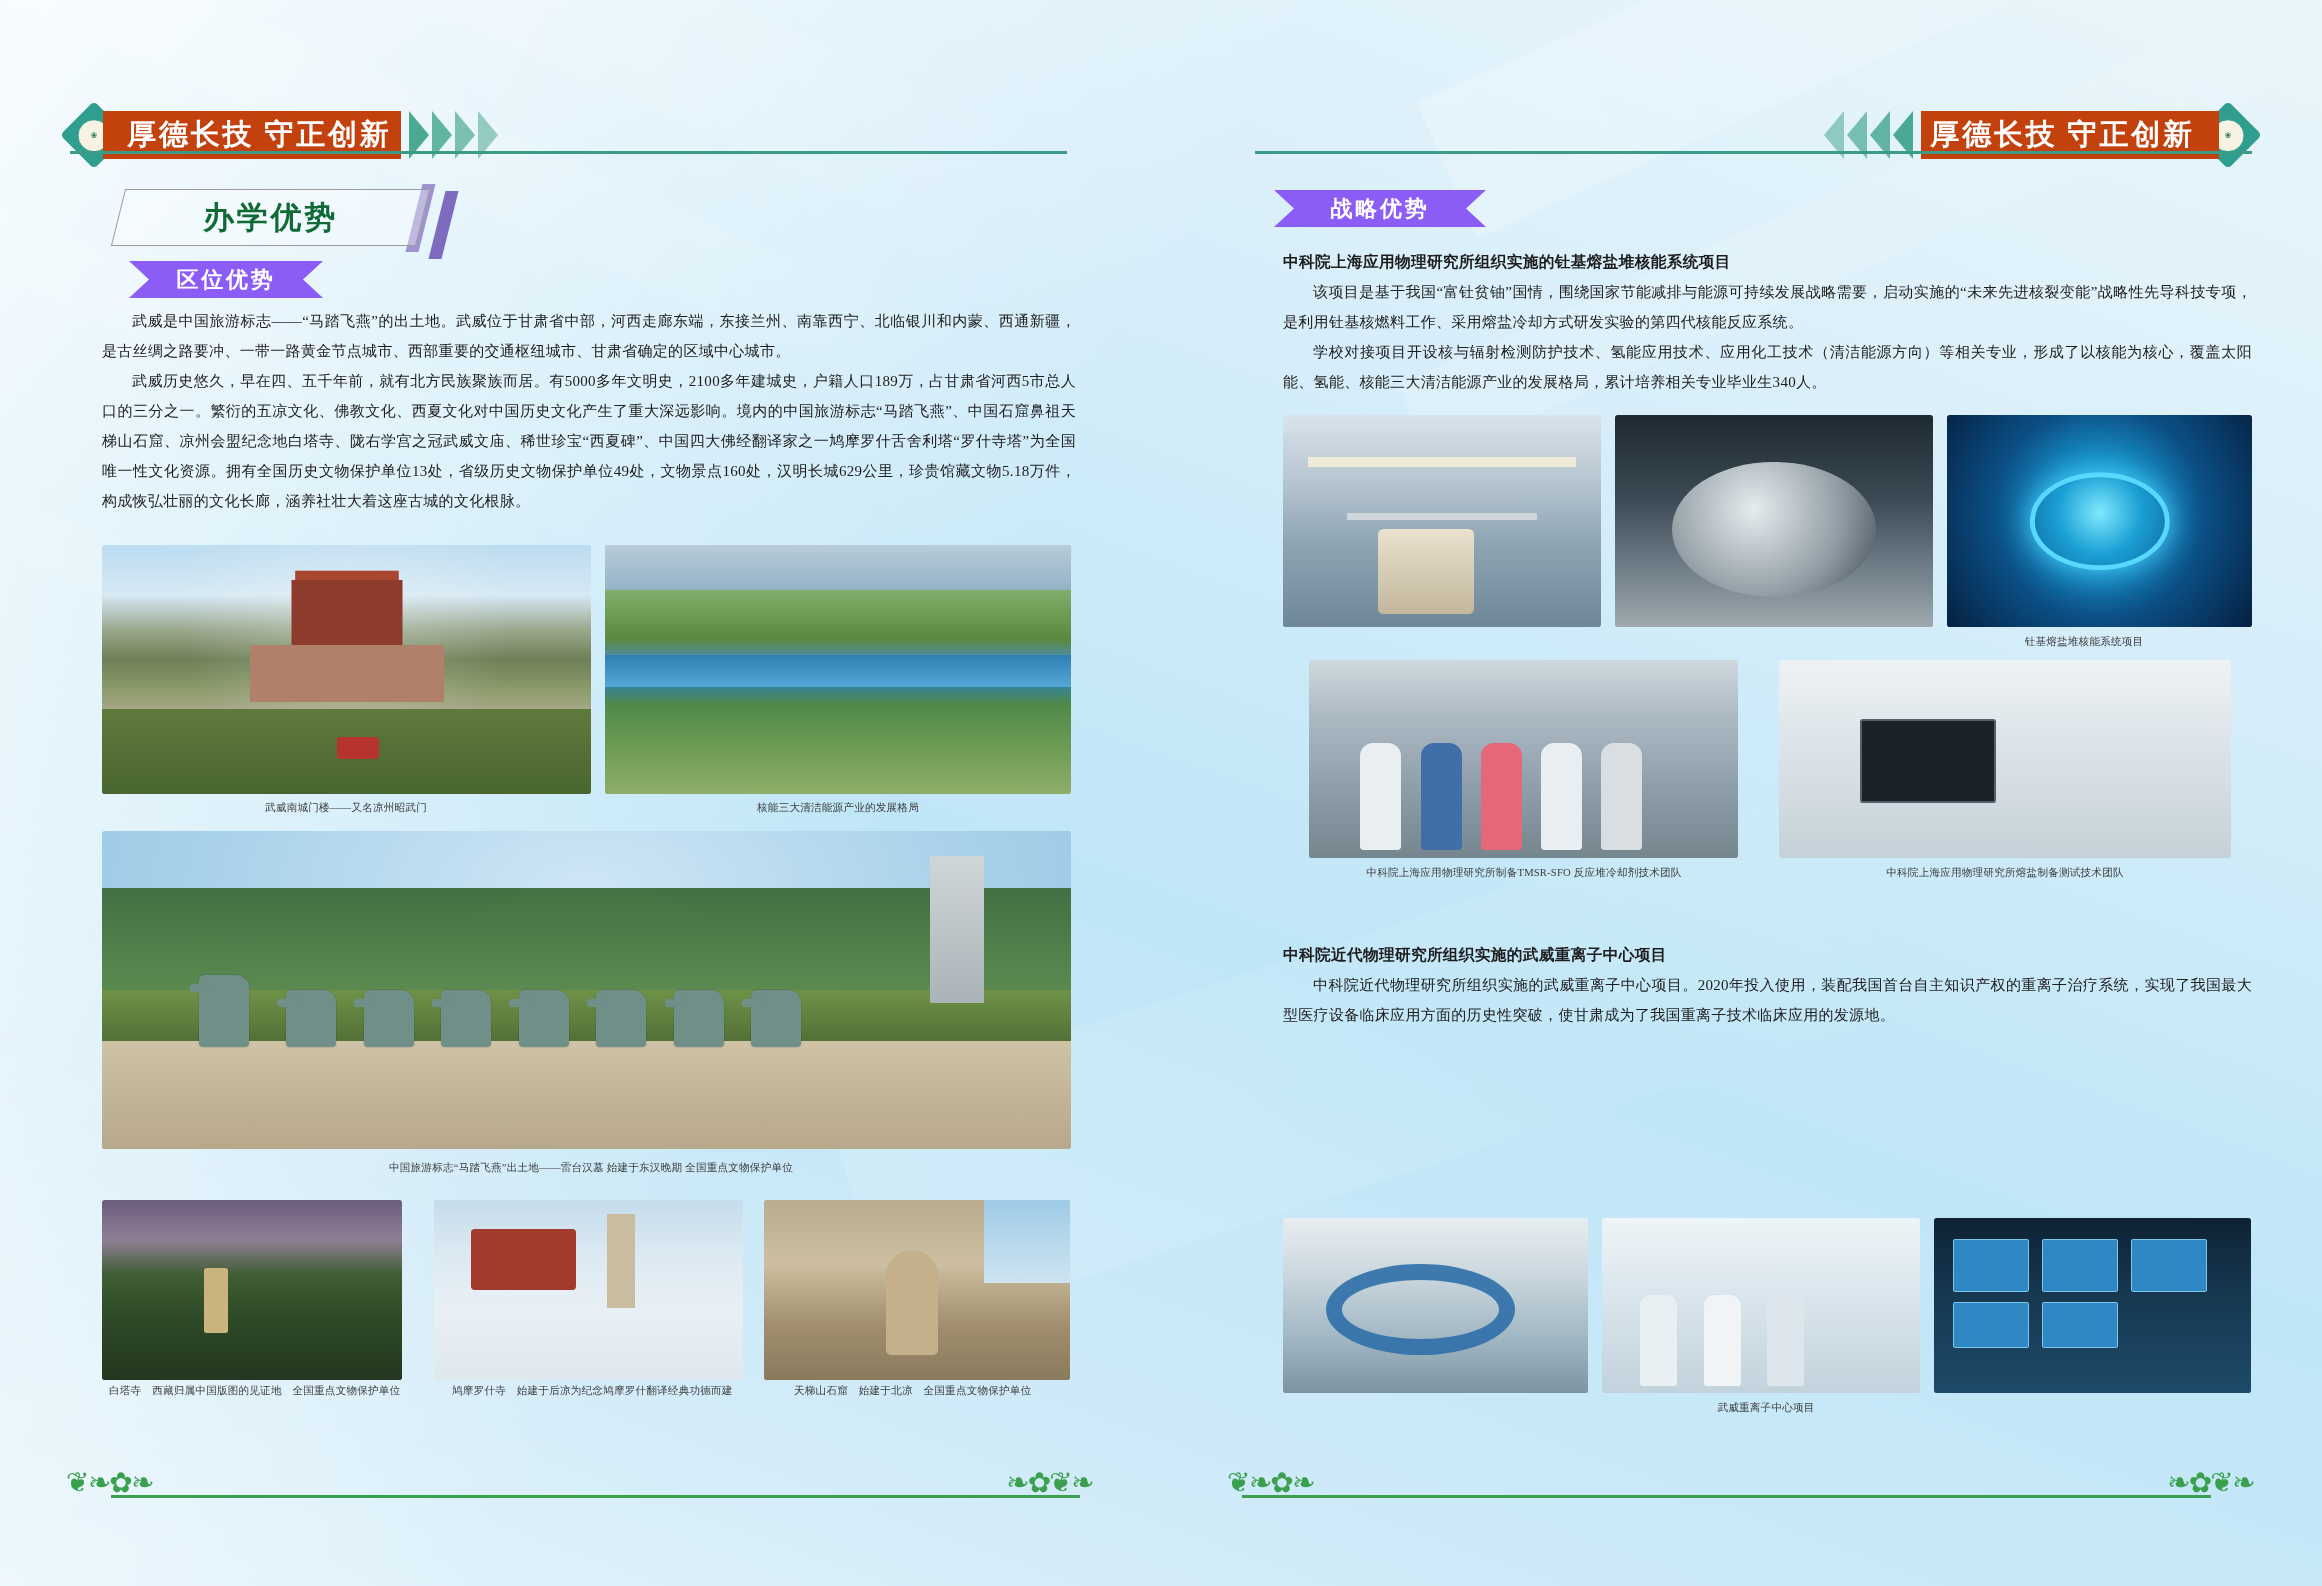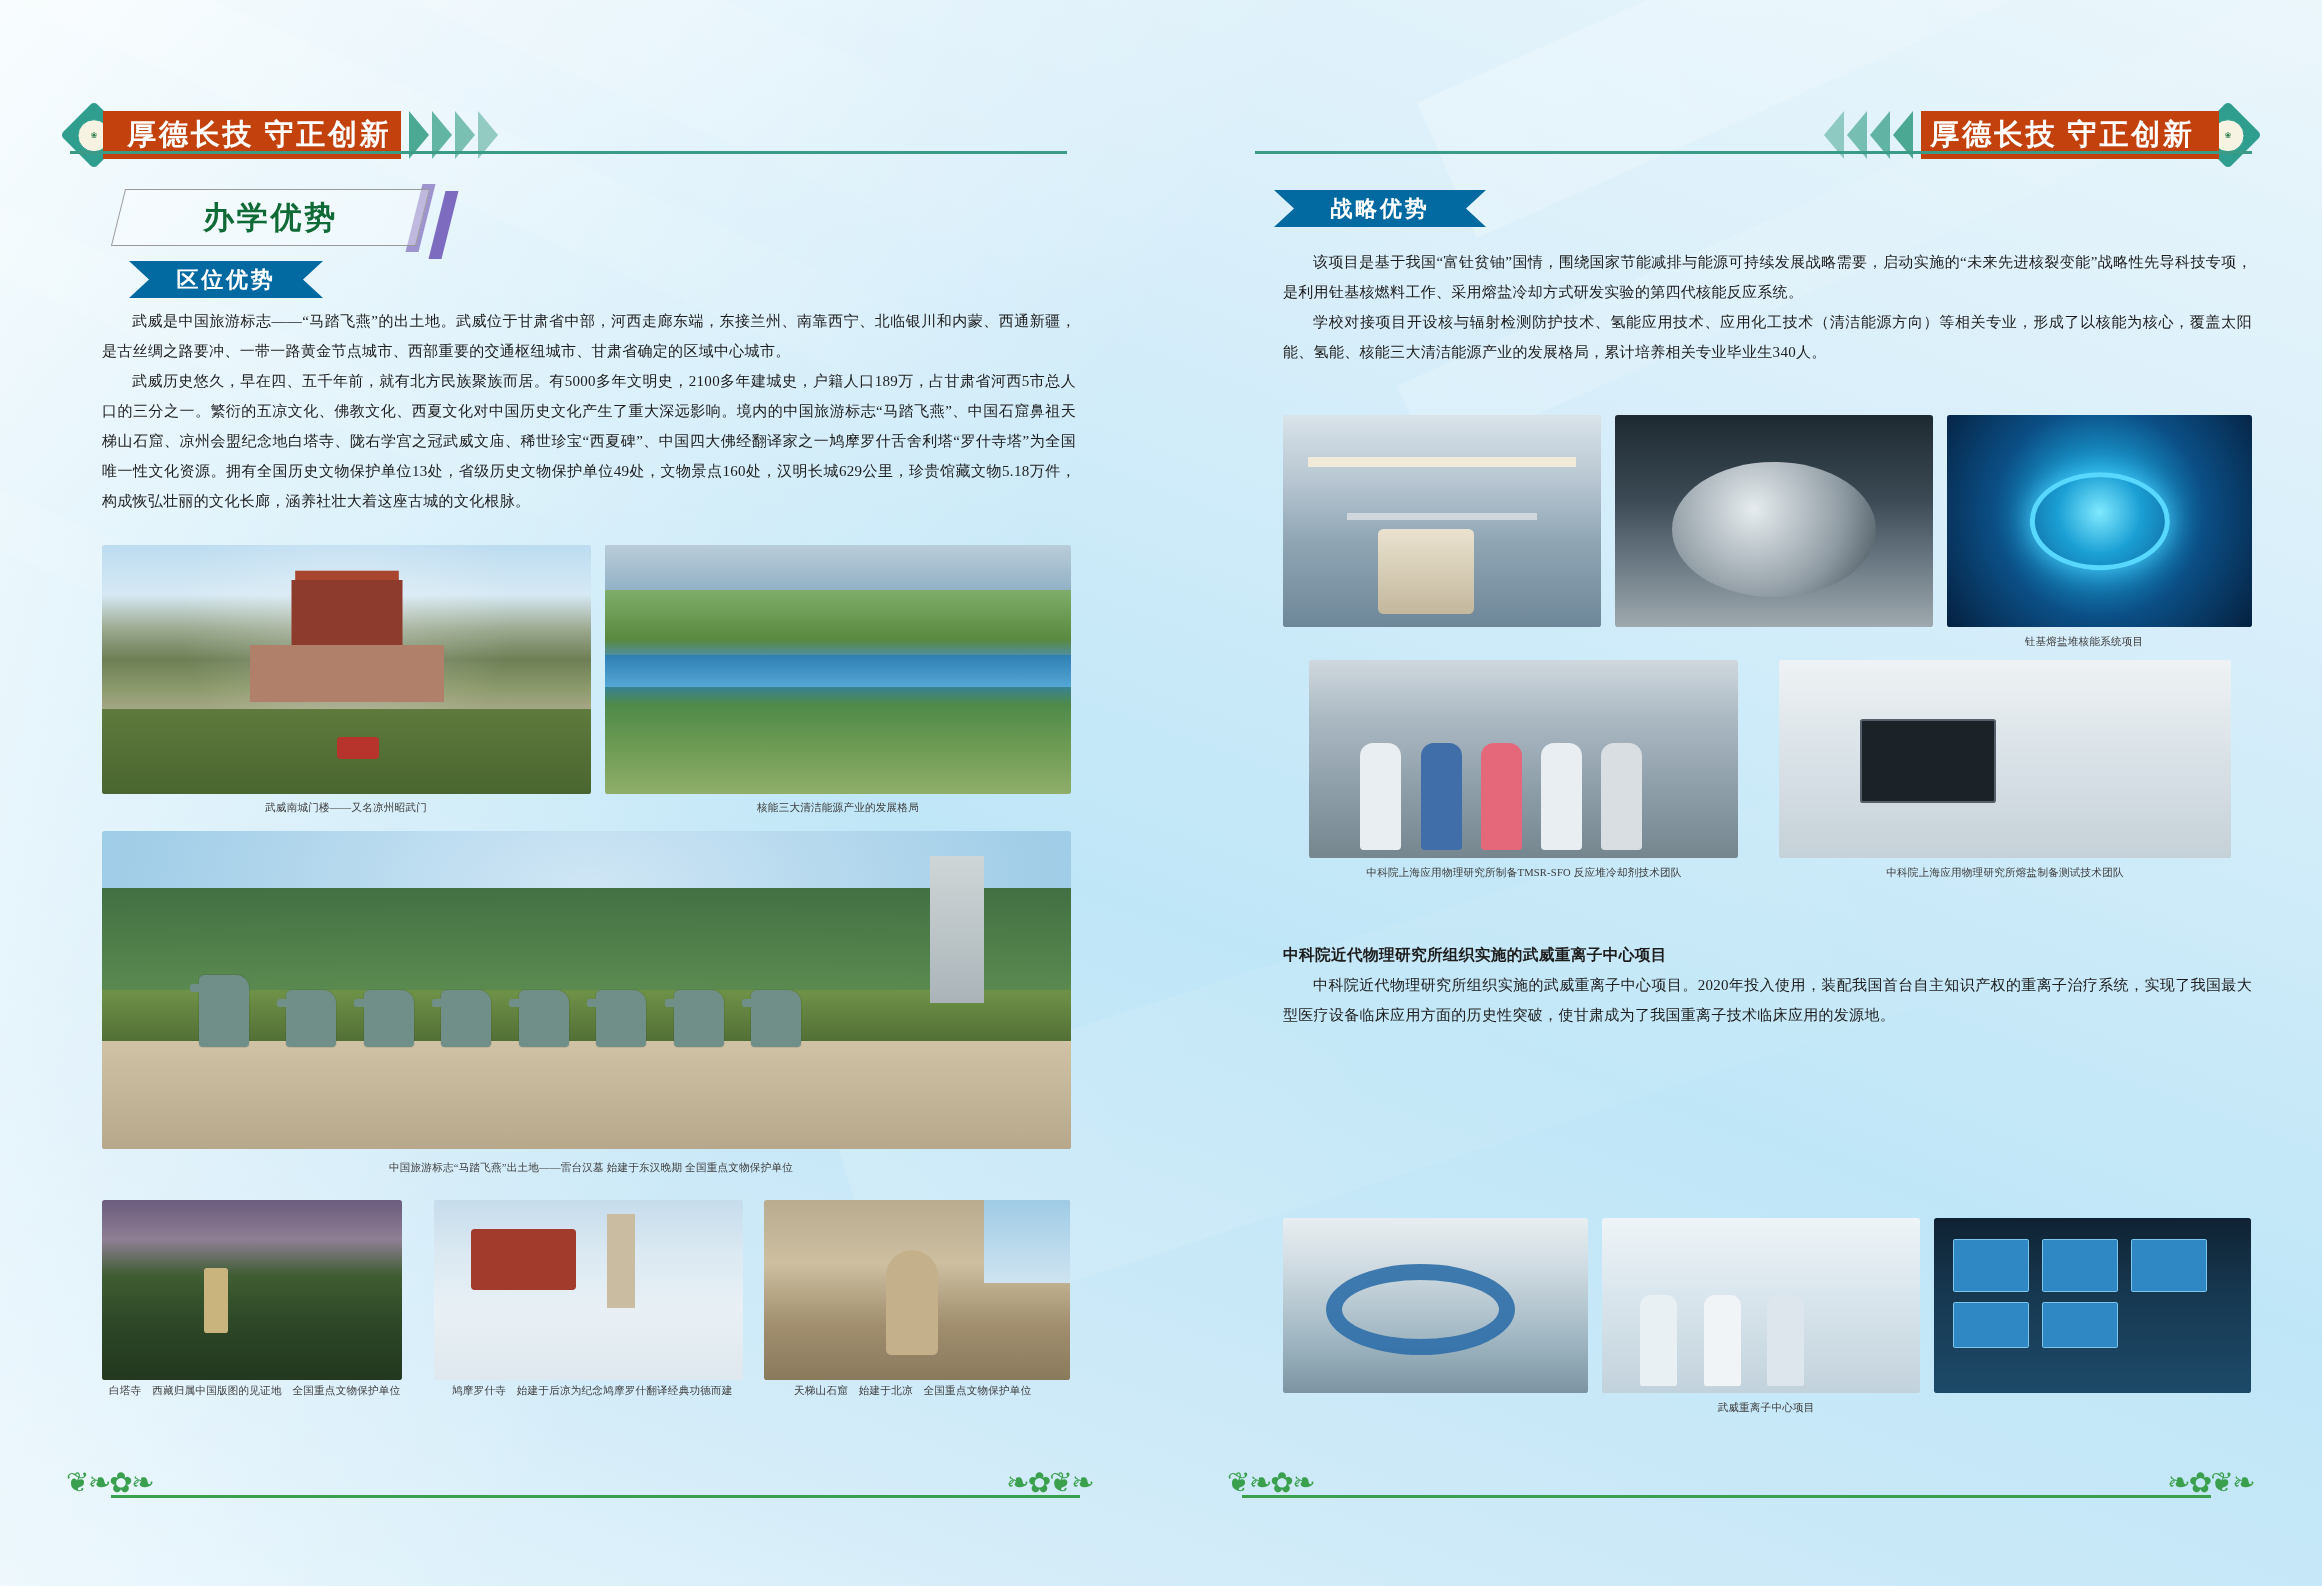--- a/index.html
+++ b/index.html
@@ -80,21 +80,21 @@
     transform: skewX(14deg);
     color:#0f6a35; font-size:31px; font-weight:bold; letter-spacing:2.8px;
     font-family:"Liberation Serif","DejaVu Serif",serif;
   }
   .sec-deco { position:absolute; top:-5.5px; left:277px; }
   .sec-deco .b1 { position:absolute; width:13px; height:68px; background:#9d93ce; transform:skewX(-14deg); left:18.5px; top:0;}
   .sec-deco .b2 { position:absolute; width:13px; height:68px; background:#7c6bbf; transform:skewX(-14deg); left:42px; top:7.4px;}
 
   
   .ribbon {
-    position:absolute; height:37px; background:#0369a1;
+    position:absolute; height:37px; background:#8b5cf6;
     display:flex; align-items:center; justify-content:center;
     padding:0 31px;
     clip-path: polygon(0 0, 100% 0, calc(100% - 20px) 50%, 100% 100%, 0 100%, 20px 50%);
   }
   .ribbon span {
     color:#fff; font-size:22px; font-weight:bold; letter-spacing:2.8px;
     font-family:"Liberation Serif","DejaVu Serif",serif;
   }
   .ribbon-qw { left:129px; top:261px; width:194px; }
 
@@ -301,20 +301,21 @@
       <div class="chev c4"></div>
     </div>
   </div>
   <div class="banner-rule rule-right"></div>
 
   <div class="ribbon" style="left:113px; top:190px; width:212px;">
     <span>战略优势</span>
   </div>
 
   <div style="position:absolute; left:122px; top:247px; width:969px;">
+    <p class="para bold">中科院上海应用物理研究所组织实施的钍基熔盐堆核能系统项目</p>
     <p class="para">该项目是基于我国“富钍贫铀”国情，围绕国家节能减排与能源可持续发展战略需要，启动实施的“未来先进核裂变能”战略性先导科技专项，是利用钍基核燃料工作、采用熔盐冷却方式研发实验的第四代核能反应系统。</p>
     <p class="para">学校对接项目开设核与辐射检测防护技术、氢能应用技术、应用化工技术（清洁能源方向）等相关专业，形成了以核能为核心，覆盖太阳能、氢能、核能三大清洁能源产业的发展格局，累计培养相关专业毕业生340人。</p>
   </div>
 
   <div class="photo ph-lab" style="left:122px; top:415px; width:318px; height:212px;">
       <div class="pipe"></div>
       <div class="pipe2"></div>
       <div class="tank"></div>
     </div>
   <div class="photo ph-vessel" style="left:454px; top:415px; width:318px; height:212px;">

